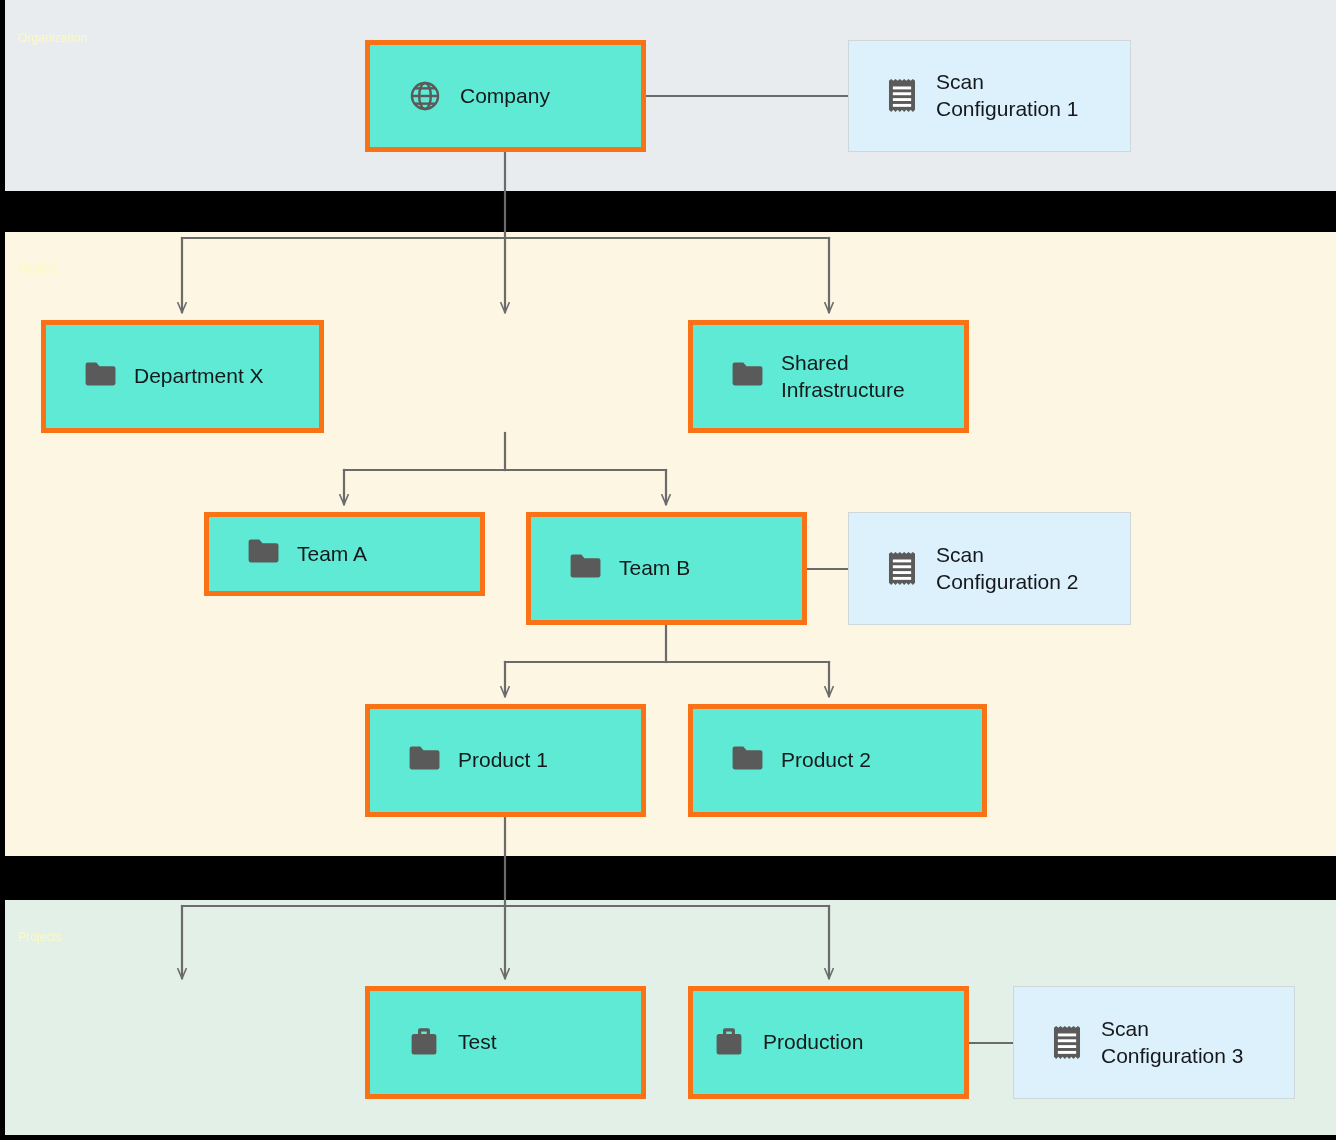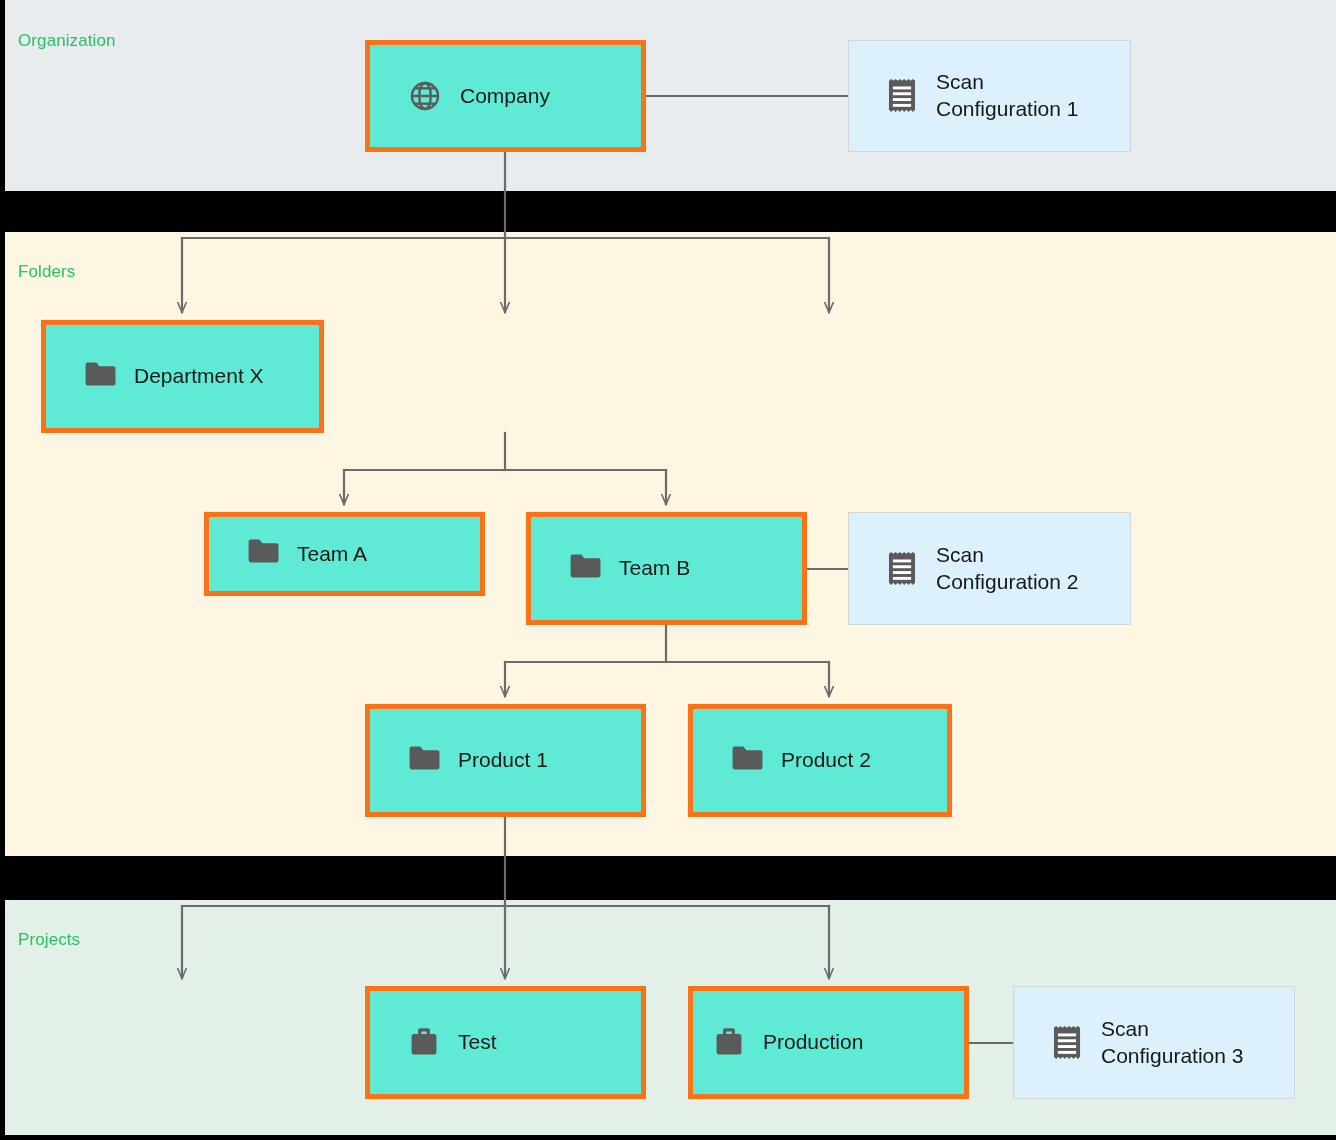--- a/index.html
+++ b/index.html
@@ -24,22 +24,22 @@
     position: absolute;
     left: 5px;
     width: 1331px;
   }
   .band-org     { top: 0px;   height: 191px; background: #e8ecef; }
   .band-folders { top: 232px; height: 624px; background: #fdf6e3; }
   .band-projects{ top: 900px; height: 235px; background: #e2f0e8; }
 
   .band-label {
     position: absolute;
-    font-size: 17px;
-    color: #22c55e;
+    font-size: 12px;
+    color: #fef9c3;
     letter-spacing: .1px;
     white-space: nowrap;
   }
   .lbl-org      { left: 18px; top: 31px; }
   .lbl-folders  { left: 18px; top: 262px; }
   .lbl-projects { left: 18px; top: 930px; }
 
   
   #edges {
     position: absolute;
@@ -85,21 +85,21 @@
 
   #node-dept-x         { left: 41px;  top: 320px; width: 283px; height: 113px; }
   #node-dept-y         { left: 365px; top: 320px; width: 281px; height: 113px; }
   #node-shared-infra   { left: 688px; top: 320px; width: 281px; height: 113px; }
 
   #node-team-a         { left: 204px; top: 512px; width: 281px; height: 84px; }
   #node-team-b         { left: 526px; top: 512px; width: 281px; height: 113px; }
   #node-scan2          { left: 848px; top: 512px; width: 283px; height: 113px; }
 
   #node-product-1      { left: 365px; top: 704px; width: 281px; height: 113px; }
-  #node-product-2      { left: 688px; top: 704px; width: 264px; height: 113px; }
+  #node-product-2      { left: 688px; top: 704px; width: 299px; height: 113px; }
 
   #node-development    { left: 41px;  top: 986px; width: 283px; height: 113px; }
   #node-test           { left: 365px; top: 986px; width: 281px; height: 113px; }
   #node-production     { left: 688px; top: 986px; width: 281px; height: 113px; padding-left: 20px; }
   #node-scan3          { left: 1013px;top: 986px; width: 282px; height: 113px; }
 </style>
 </head>
 <body>
 
 <div id="diagram">
@@ -180,20 +180,29 @@
   <div class="node" id="node-dept-x">
     <span class="ico">
       <svg viewBox="0 0 24 20" width="32" height="27">
         <path fill="#5a5a5a" d="M1.2,2.6 a1.6,1.6 0 0 1 1.6,-1.6 h6.4 l2.4,2.8 h10.4 a1.6,1.6 0 0 1 1.6,1.6 v11.2 a1.6,1.6 0 0 1 -1.6,1.6 h-19.2 a1.6,1.6 0 0 1 -1.6,-1.6 z"></path>
       </svg>
     </span>
     <span class="node-label">Department X</span>
   </div>
 
 
+  <div class="node" id="node-shared-infra">
+    <span class="ico">
+      <svg viewBox="0 0 24 20" width="32" height="27">
+        <path fill="#5a5a5a" d="M1.2,2.6 a1.6,1.6 0 0 1 1.6,-1.6 h6.4 l2.4,2.8 h10.4 a1.6,1.6 0 0 1 1.6,1.6 v11.2 a1.6,1.6 0 0 1 -1.6,1.6 h-19.2 a1.6,1.6 0 0 1 -1.6,-1.6 z"></path>
+      </svg>
+    </span>
+    <span class="node-label">Shared
+Infrastructure</span>
+  </div>
 
   <div class="node" id="node-team-a">
     <span class="ico">
       <svg viewBox="0 0 24 20" width="32" height="27">
         <path fill="#5a5a5a" d="M1.2,2.6 a1.6,1.6 0 0 1 1.6,-1.6 h6.4 l2.4,2.8 h10.4 a1.6,1.6 0 0 1 1.6,1.6 v11.2 a1.6,1.6 0 0 1 -1.6,1.6 h-19.2 a1.6,1.6 0 0 1 -1.6,-1.6 z"></path>
       </svg>
     </span>
     <span class="node-label">Team A</span>
   </div>
 

